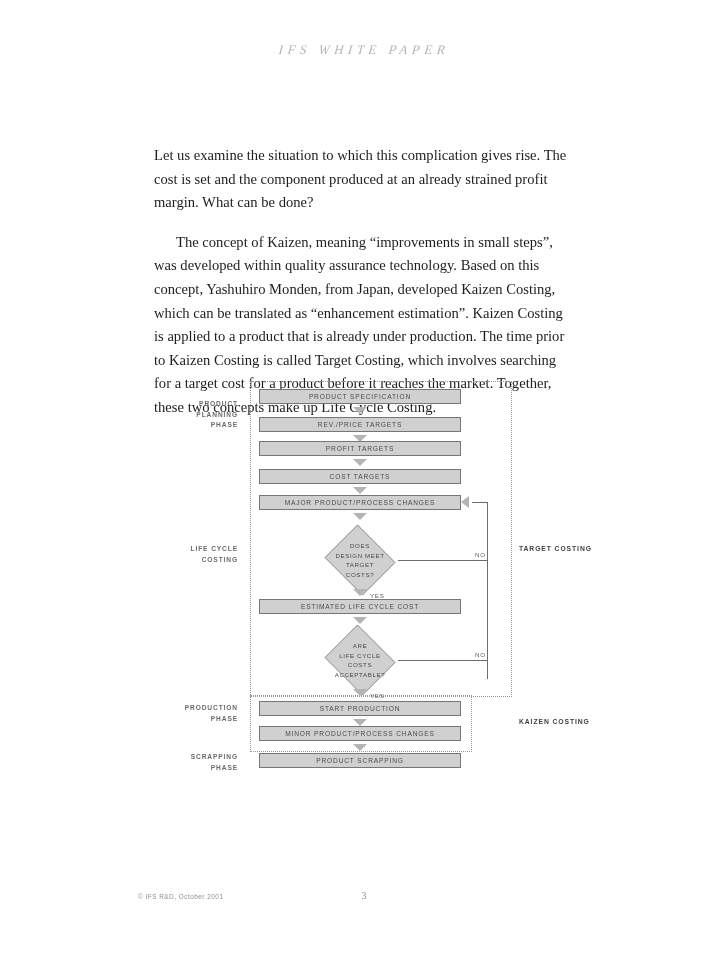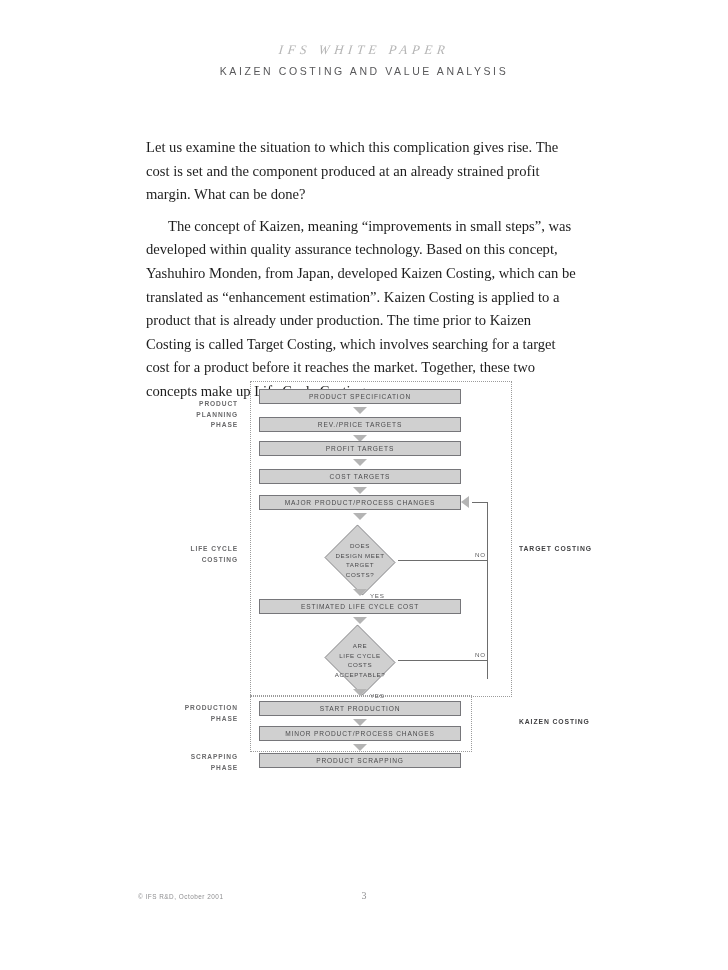--- a/index.html
+++ b/index.html
@@ -38,21 +38,21 @@
     letter-spacing:0.6px;
     color:#3d3d3f;
     font-weight:400;
     margin:0 0 4px 0;
   }
   .para {
     font-family:"Liberation Serif", serif;
     font-size:14.6px;
     line-height:23.6px;
     color:#1d1d1d;
-    margin:8px;
+    margin:16px;
     text-align:left;
   }
   .para.indent { text-indent:22px; }
 
   
   .chart { position:absolute; left:0; top:0; width:728px; height:970px; }
 
   .dotted-region {
     position:absolute;
     border:1px dotted #9b9b9b;
@@ -150,21 +150,20 @@
     font-family:"Liberation Serif", serif;
     font-size:10px; color:#8e8e90;
   }
 </style>
 </head>
 <body>
 
 <div class="page">
 
   <div class="wp-mark">IFS WHITE PAPER</div>
-  <div class="doc-title">KAIZEN COSTING AND VALUE ANALYSIS</div>
 
   <div class="article">
     <p class="para">Let us examine the situation to which this complication gives rise. The cost is set and the component produced at an already strained profit margin. What can be done?</p>
     <p class="para indent">The concept of Kaizen, meaning “improvements in small steps”, was developed within quality assurance technology. Based on this concept, Yashuhiro Monden, from Japan, developed Kaizen Costing, which can be translated as “enhancement estimation”. Kaizen Costing is applied to a product that is already under production. The time prior to Kaizen Costing is called Target Costing, which involves searching for a target cost for a product before it reaches the market. Together, these two concepts make up Life Cycle Costing.</p>
   </div>
 
   <div class="chart">
 
     <div class="dotted-region" id="region-target"></div>
     <div class="dotted-region" id="region-kaizen"></div>

